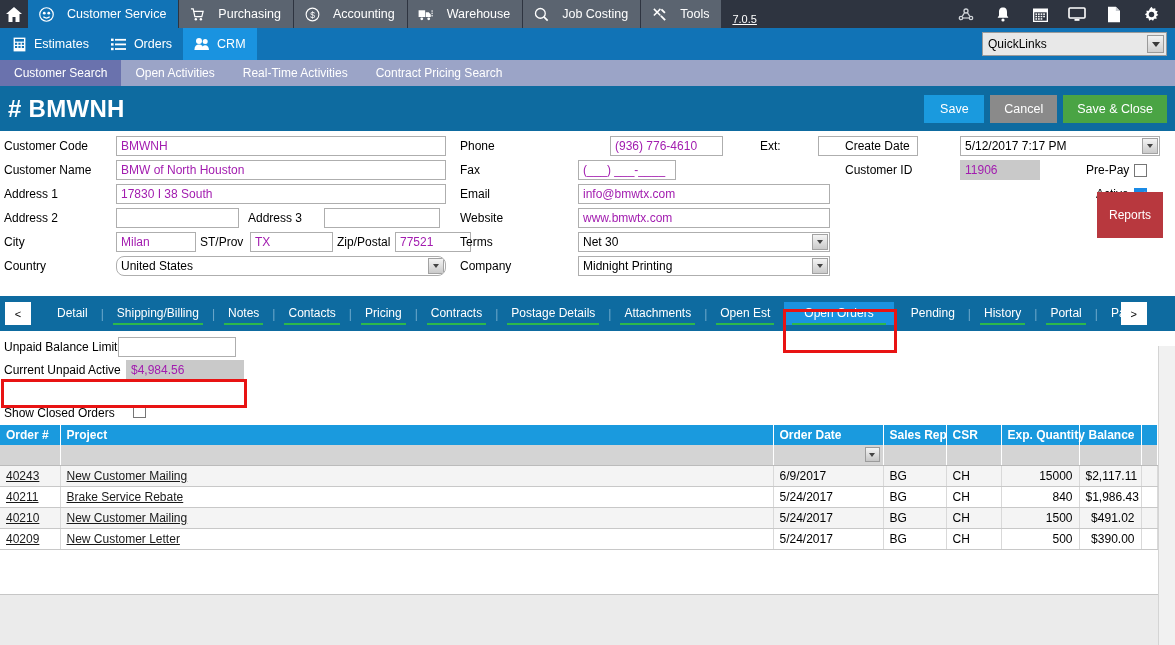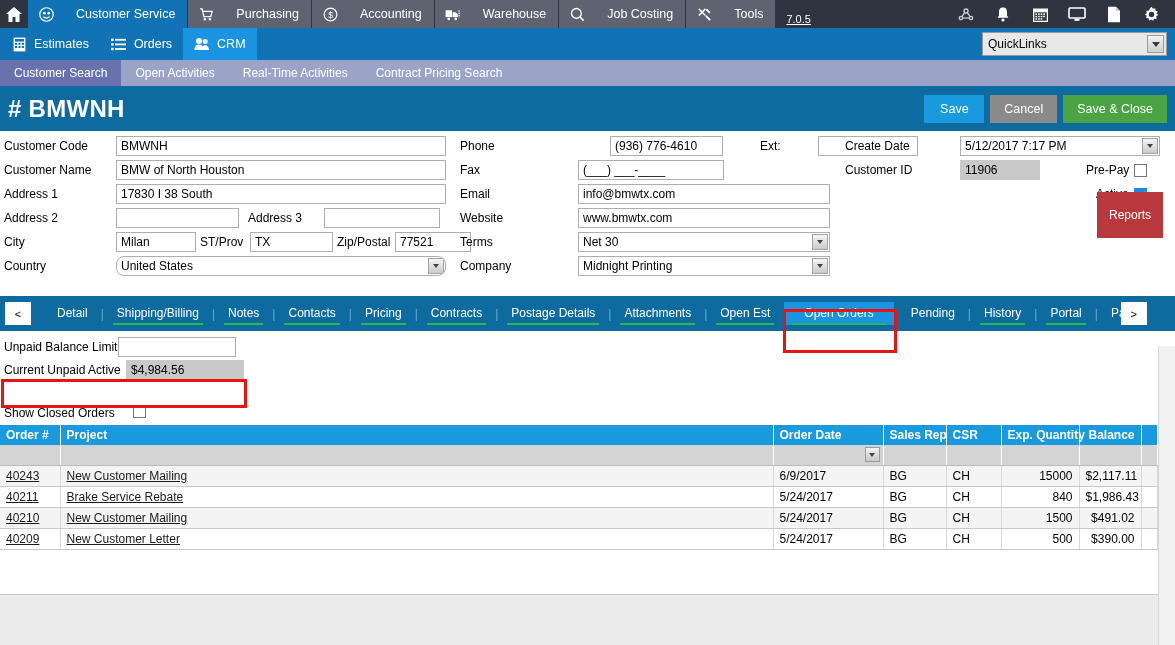--- a/index.html
+++ b/index.html
@@ -23,21 +23,21 @@
     position: relative;
   }
   .home-btn {
     width: 28px;
     display: flex; align-items: center; justify-content: center;
     color: #fff;
     font-size: 14px;
     cursor: pointer;
   }
   .mod-tab {
-    display: flex; align-items: center; gap: 21px;
+    display: flex; align-items: center; gap: 12px;
     padding: 0 12px 0 10px;
     color: #ffffff;
     font-size: 12.5px;
     background: #5b6470;
     border-right: 1px solid #2e3440;
     cursor: pointer;
     white-space: nowrap;
   }
   .mod-tab.active { background: #1173b6; }
   .mod-tab .mico { display: inline-flex; width: 17px; height: 17px; align-items: center; justify-content: center; }
@@ -159,21 +159,21 @@
   }
   .frow { position: absolute; display: flex; align-items: center; height: 20px; }
   .lbl { font-size: 12px; color: #000; }
   .fi {
     border: 1px solid #aeaeae;
     height: 20px;
     background: #ffffff;
     font-size: 12px;
     font-family: inherit;
     padding: 0 4px;
-    color: #000000;
+    color: #a21caf;
     outline: none;
   }
   .fi.ro { background: #c9c9c9; border: 1px solid #c9c9c9; }
   .sel {
     position: relative;
     border: 1px solid #aeaeae;
     height: 20px;
     background: #ffffff;
     font-size: 12px;
     padding: 2px 20px 0 4px;
@@ -591,21 +591,21 @@
     </div>
 
     <div class="frow" style="left:460px; top:5px;gap:32px;">
       <span class="lbl" style="width:118px;">Phone</span>
       <input class="fi" style="width: 113px;" value="(936) 776-4610">
       <span class="lbl" style="width:31px; padding-left:5px;">Ext:</span>
       <input class="fi" style="width: 100px;" value="">
     </div>
     <div class="frow" style="left:460px; top:29px;">
       <span class="lbl" style="width:118px;">Fax</span>
-      <input class="fi" style="width: 146px;" value="(___) ___-____">
+      <input class="fi" style="width: 98px;" value="(___) ___-____">
     </div>
     <div class="frow" style="left:460px; top:53px;">
       <span class="lbl" style="width:118px;">Email</span>
       <input class="fi" style="width: 252px;" value="info@bmwtx.com">
     </div>
     <div class="frow" style="left:460px; top:77px;">
       <span class="lbl" style="width:118px;">Website</span>
       <input class="fi" style="width: 252px;" value="www.bmwtx.com">
     </div>
     <div class="frow" style="left:460px; top:101px;">

